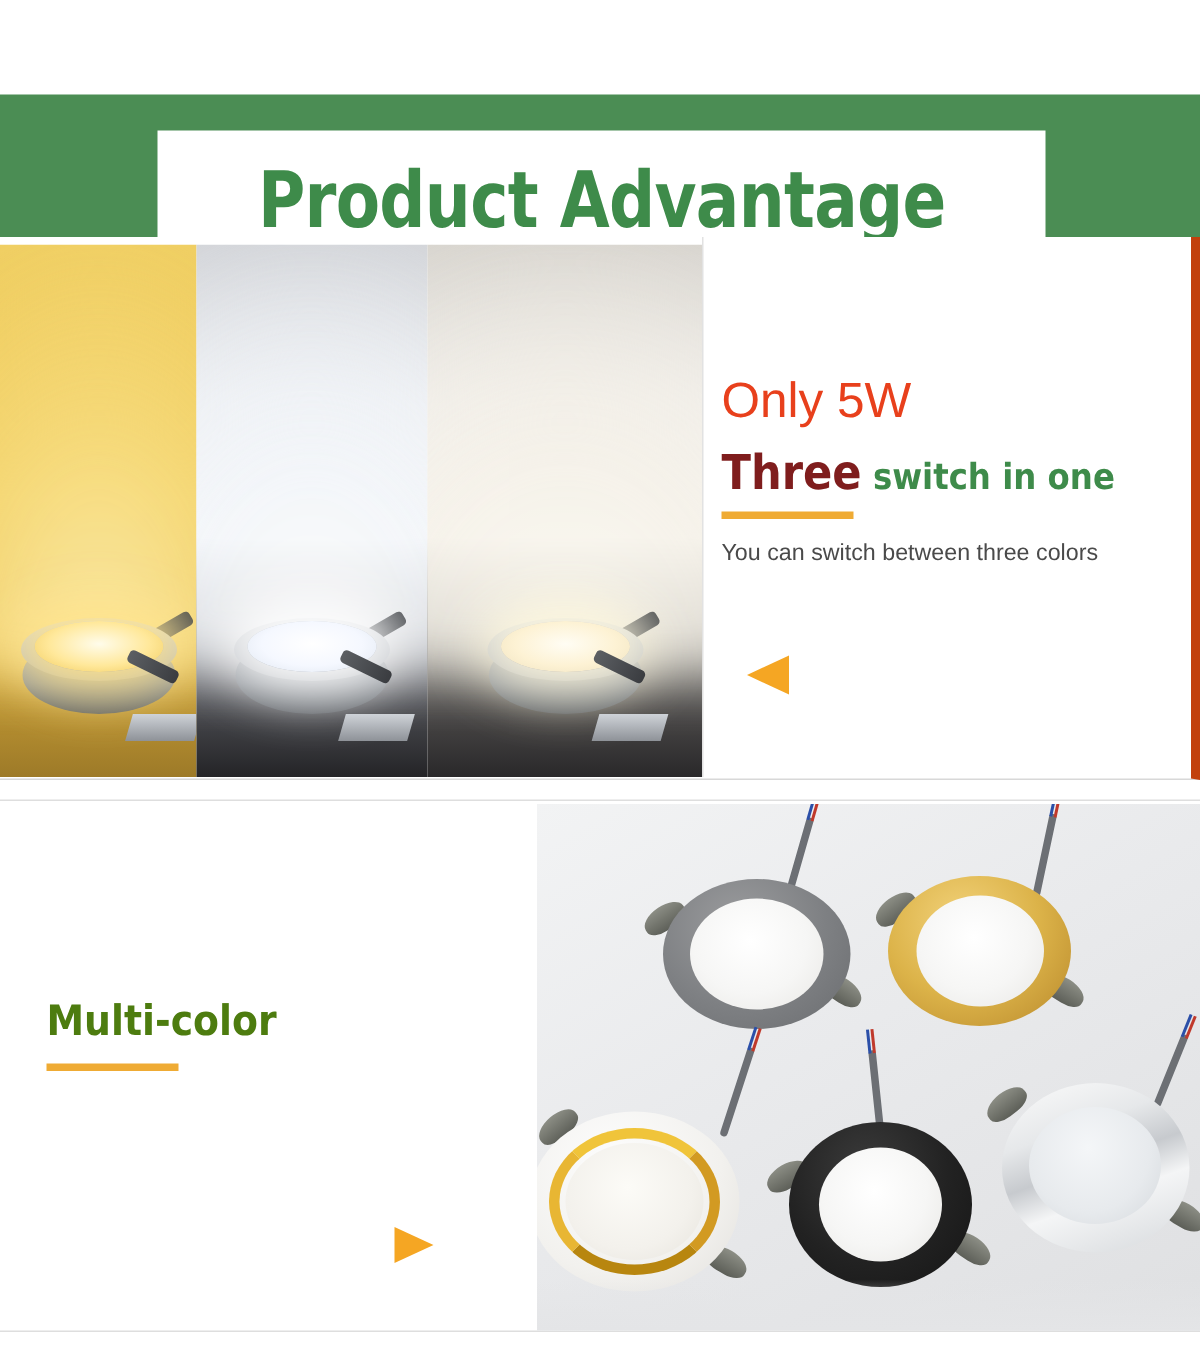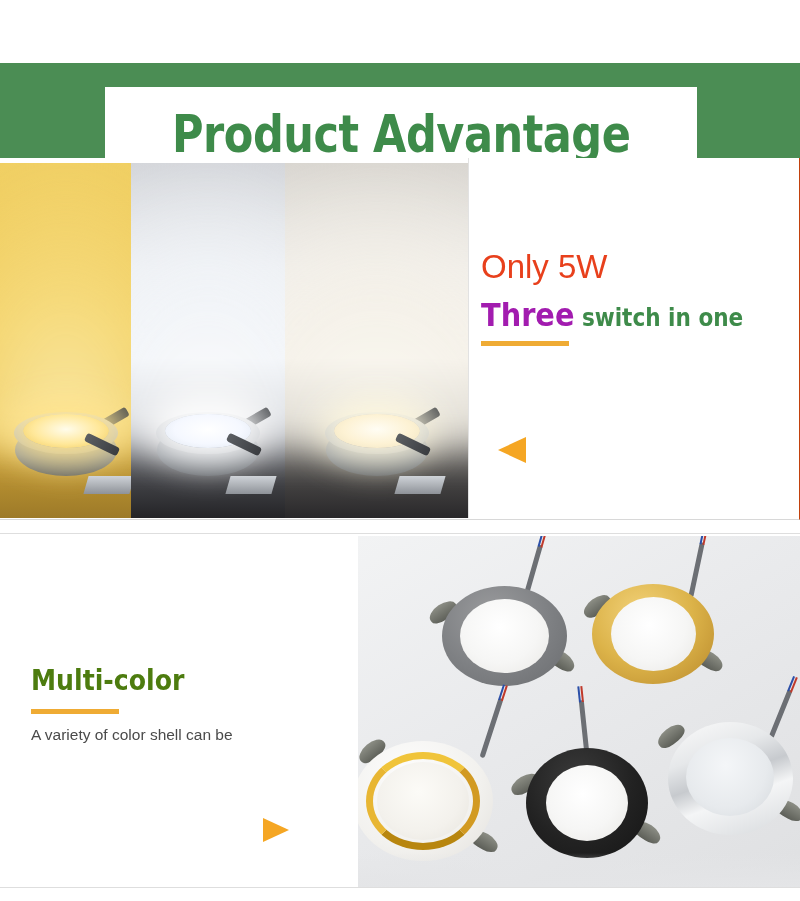--- a/index.html
+++ b/index.html
@@ -31,21 +31,21 @@
     color:#3e8b4a;
     transform:scaleX(0.92);
     transform-origin:center;
     white-space:nowrap;
   }
 
   
   .top-section {
     position:absolute; left:0; top:158px; width:800px; height:362px;
     background:#ffffff;
-    border-right:1px solid #c2410c;
+    border-right:6px solid #c2410c;
     border-bottom:1px solid #d8d8d8;
   }
   .top-photo {
     position:absolute; left:0; top:5px; width:468px; height:355px;
     display:flex;
     overflow:hidden;
   }
   .panel { position:relative; height:100%; overflow:hidden; }
   .panel.warm   { width:131px; background:linear-gradient(180deg,#f0cf63 0%,#efca58 48%,#e0b23f 70%,#9d7a28 100%); }
   .panel.cool   { width:154px; background:linear-gradient(180deg,#d4d6da 0%,#eceef1 30%,#f7f8f9 55%,#6e7076 74%,#242427 100%); }
@@ -110,21 +110,21 @@
     position:absolute; left:0; top:92px;
     font-size:33px; color:#e8401c; line-height:1;
     white-space:nowrap;
   }
   .three-line {
     position:absolute; left:0; top:141px;
     white-space:nowrap; line-height:1;
   }
   .three-line .big {
     font-family:"Liberation Sans Narrow","DejaVu Sans Condensed","Liberation Sans", sans-serif;
-    font-weight:bold; font-size:32px; color:#a21caf;
+    font-weight:bold; font-size:32px; color:#7f1d1d;
   }
   .three-line .small {
     font-family:"Liberation Sans Narrow","DejaVu Sans Condensed","Liberation Sans", sans-serif;
     font-weight:bold; font-size:24px; color:#3e8b4a;
   }
   .rule-orange {
     position:absolute; width:88px; height:5px; background:#efab34;
   }
   .rule-top { left:0; top:183px; }
   .top-body {
@@ -277,35 +277,35 @@
     <div class="top-copy">
       <div class="only-5w">Only 5W</div>
 
       <div class="three-line">
         <span class="big">Three</span><span class="small"> switch in one</span>
       </div>
 
       <div class="rule-orange rule-top"></div>
 
       <div class="top-body">
+        <div>You can switch between three colors</div>
       </div>
 
       <div class="tri-left"></div>
     </div>
   </div>
 
   <div class="bottom-section">
 
     <div class="bottom-copy">
       <div class="multi-title">Multi-color</div>
 
       <div class="rule-orange rule-bottom"></div>
 
       <div class="bottom-body">
-        <div>A variety of color shell can be</div>
       </div>
 
       <div class="tri-right"></div>
     </div>
 
     <div class="bottom-photo">
 
       <div class="dl" id="dl-gray">
         <div class="wire" style="left:88px; top:-42px; height:58px; transform:rotate(16deg);">
           <span class="tipb"></span>

